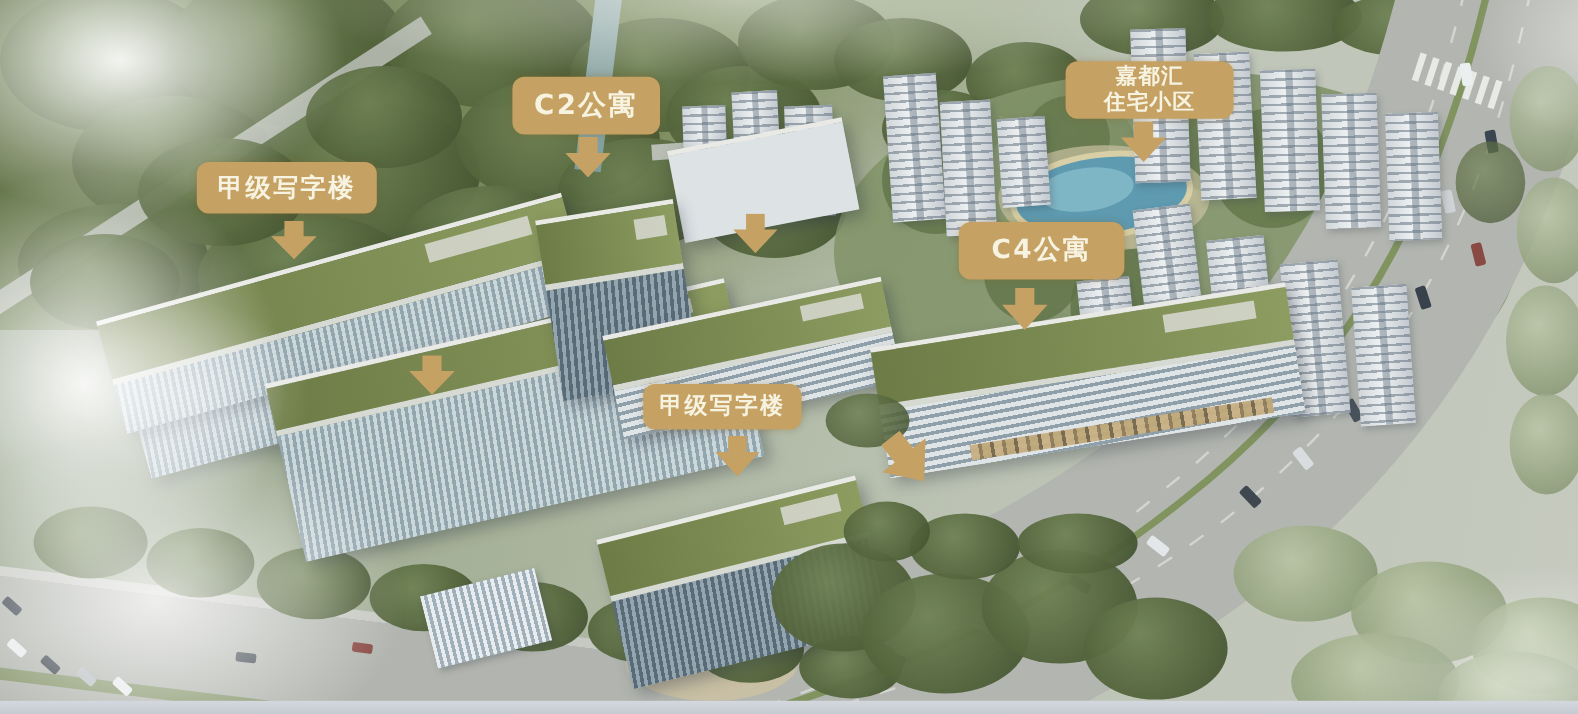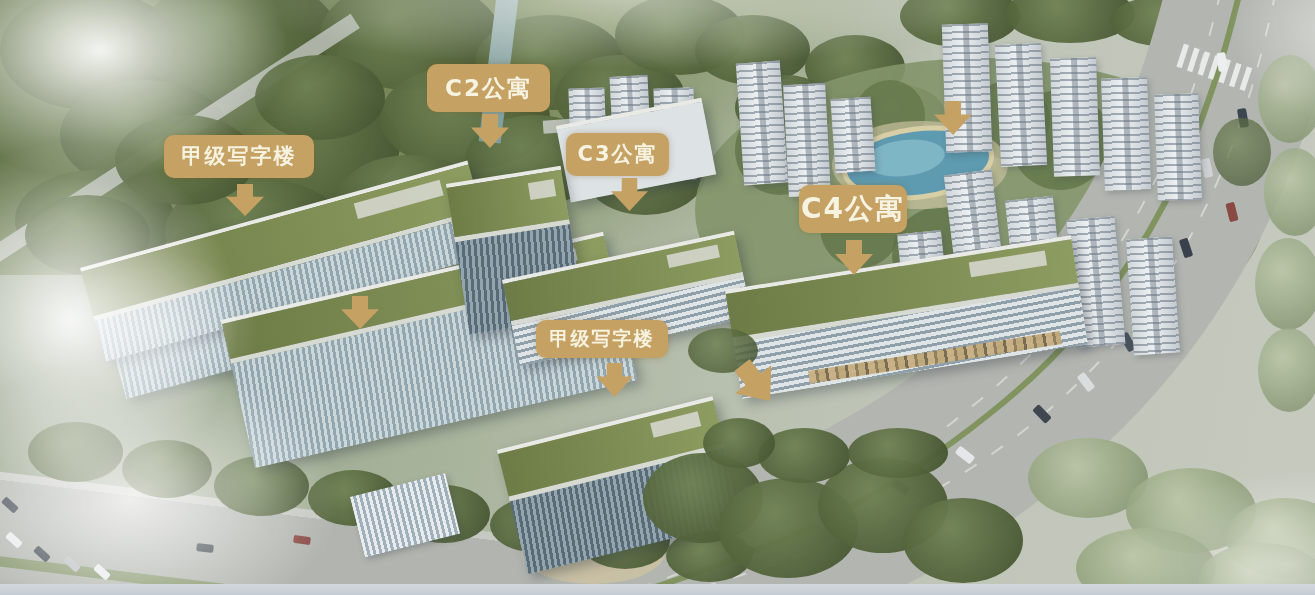--- a/index.html
+++ b/index.html
@@ -66,21 +66,21 @@
   .arr{background:#c5a164;z-index:9;
        clip-path:polygon(29% 0,71% 0,71% 40%,100% 40%,50% 100%,0 40%,29% 40%);}
   #ann-0{left:164px;top:135px;width:150px;height:43px;font-size:21px;}
   #arr-0{left:226px;top:184px;width:38px;height:32px;}
   #ann-1{left:427px;top:64px;width:123px;height:48px;font-size:23px;text-align:right;}
   #arr-1{left:471px;top:114px;width:38px;height:34px;}
   #ann-2{left:566px;top:133px;width:103px;height:43px;font-size:21px;}
   #arr-2{left:611px;top:178px;width:37px;height:33px;}
   #ann-3{left:888px;top:51px;width:140px;height:48px;font-size:18px;letter-spacing:1px;}
   #arr-3{left:934px;top:101px;width:38px;height:34px;}
-  #ann-4{left:799px;top:185px;width:108px;height:48px;font-size:28px;}
+  #ann-4{left:799px;top:185px;width:138px;height:48px;font-size:22px;}
   #arr-4{left:835px;top:240px;width:38px;height:35px;}
   #ann-5{left:311px;top:239px;width:104px;height:54px;font-size:19px;letter-spacing:1px;}
   #arr-5{left:341px;top:296px;width:38px;height:33px;}
   #ann-6{left:536px;top:320px;width:132px;height:38px;font-size:19px;}
   #arr-6{left:596px;top:363px;width:37px;height:34px;}
   #ann-7{left:727px;top:425px;width:126px;height:42px;font-size:21px;}
   #arr-7{left:733px;top:360px;width:46px;height:46px;transform:rotate(-38deg);}
 </style>
 </head>
 <body>
@@ -279,22 +279,23 @@
   <div class="mist" style="left:1120px;top:470px;width:340px;height:190px;opacity:.55"></div>
   <div class="mist" style="left:1230px;top:-60px;width:220px;height:180px;opacity:.5"></div>
   <div class="mist" style="left:60px;top:250px;width:200px;height:160px;opacity:.4"></div>
 
   <div class="bottom-strip"></div>
 
   <div class="ann" id="ann-0">甲级写字楼</div>
   <div class="arr" id="arr-0"></div>
   <div class="ann" id="ann-1">C2公寓</div>
   <div class="arr" id="arr-1"></div>
-  <div class="ann" id="ann-2">C3公寓</div>
   <div class="arr" id="arr-2"></div>
+  <div class="ann" id="ann-3">嘉都汇
+住宅小区</div>
   <div class="arr" id="arr-3"></div>
   <div class="ann" id="ann-4">C4公寓</div>
   <div class="arr" id="arr-4"></div>
   <div class="arr" id="arr-5"></div>
   <div class="ann" id="ann-6">甲级写字楼</div>
   <div class="arr" id="arr-6"></div>
   <div class="arr" id="arr-7"></div>
 
 </div>
 

